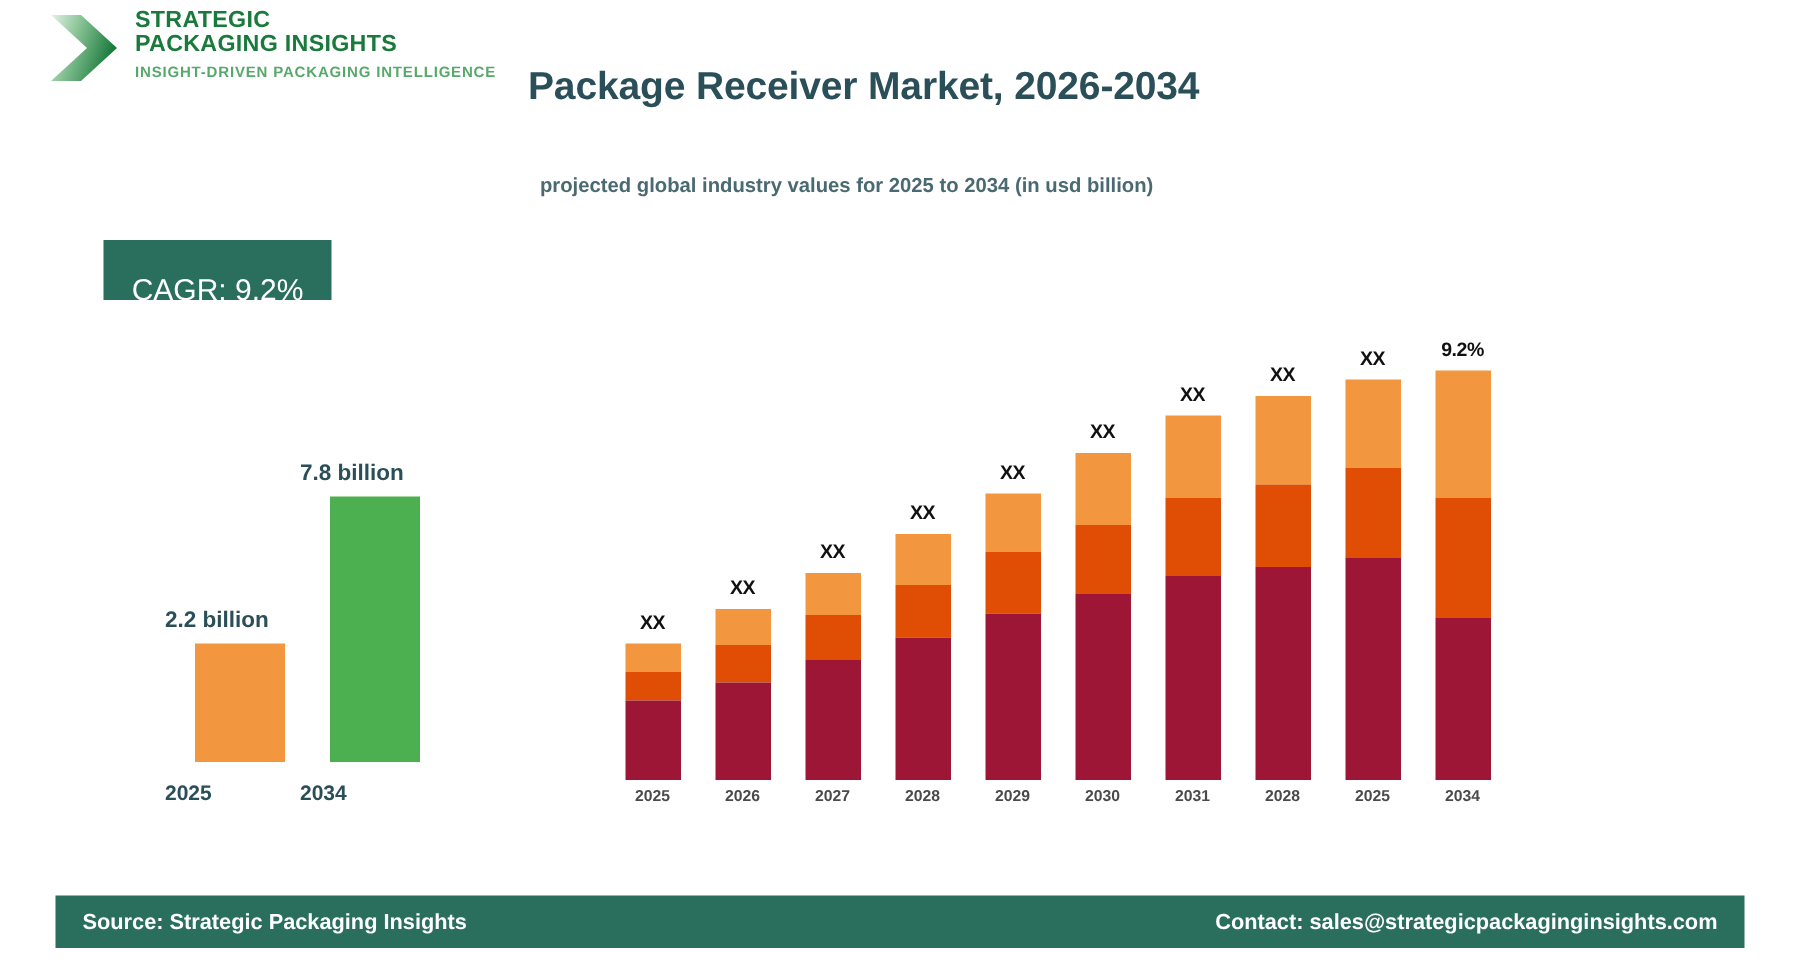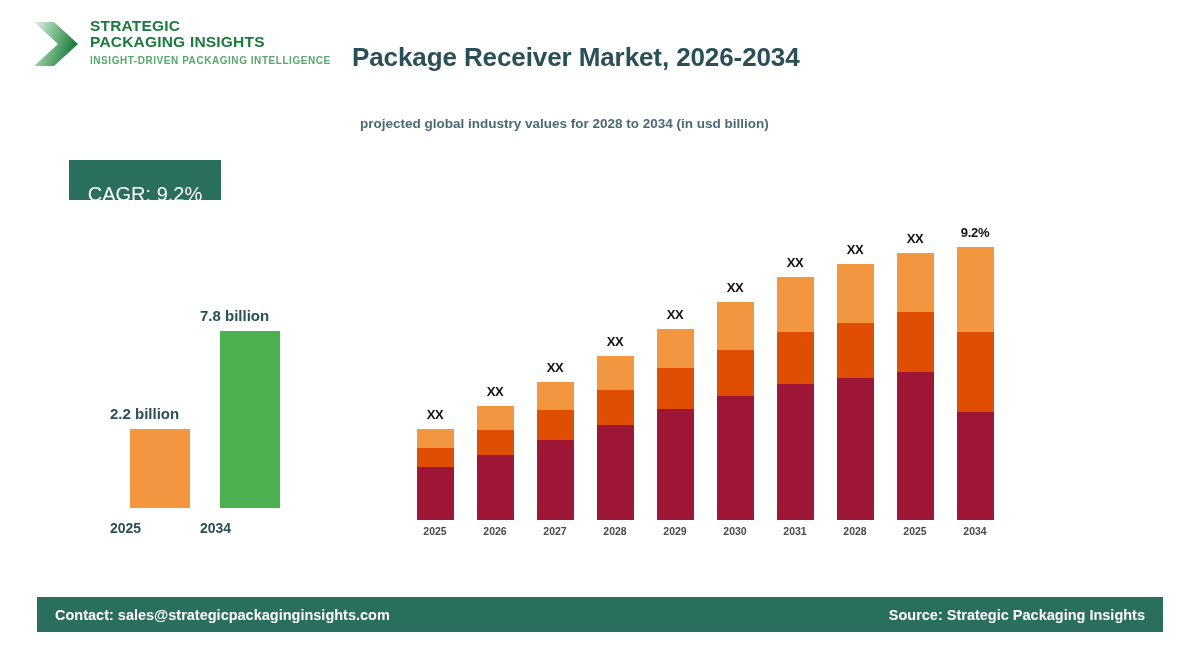--- a/index.html
+++ b/index.html
@@ -12,21 +12,21 @@
     background: #ffffff;
     font-family: "Liberation Sans", sans-serif;
     overflow: hidden;
     position: relative;
   }
 
   
   #logo {
     position: absolute;
     left: 30px;
-    top: 14px;
+    top: 2px;
     width: 240px;
     height: 64px;
   }
   #logo-mark {
     position: absolute;
     left: 2px;
     top: 4px;
     width: 50px;
     height: 52px;
   }
@@ -199,21 +199,21 @@
     </svg>
   </div>
   <div id="logo-text">
     <div class="logo-line">STRATEGIC</div>
     <div class="logo-line">PACKAGING INSIGHTS</div>
     <div id="logo-tagline">INSIGHT-DRIVEN PACKAGING INTELLIGENCE</div>
   </div>
 </div>
 
 <div id="chart-title">Package Receiver Market, 2026-2034</div>
-<div id="chart-subtitle">projected global industry values for 2028 to 2034 (in usd billion)</div>
+<div id="chart-subtitle">projected global industry values for 2025 to 2034 (in usd billion)</div>
 
 <div id="cagr-badge">
   <span id="cagr-badge-label">CAGR: 9.2%</span>
 </div>
 
 <div id="compare-panel">
     <div class="compare-col" style="left: 50px; bottom: 34px;">
       <div class="compare-value">2.2 billion</div>
       <div class="compare-bar" style="height: 79px; background: rgb(242, 151, 63);"></div>
       <div class="compare-year">2025</div>
@@ -312,15 +312,15 @@
       <div class="stack-bar">
         <div class="seg" style="height: 85px; background: rgb(242, 151, 63);"></div>
         <div class="seg" style="height: 80px; background: rgb(224, 78, 5);"></div>
         <div class="seg" style="height: 108px; background: rgb(157, 22, 53);"></div>
       </div>
       <div class="stack-year">2034</div>
     </div>
   </div>
 
 <div id="footer">
+  <span class="footer-text">Source: Strategic Packaging Insights</span>
   <span class="footer-text">Contact: sales@strategicpackaginginsights.com</span>
-  <span class="footer-text">Source: Strategic Packaging Insights</span>
 </div>
 
 </body></html>

